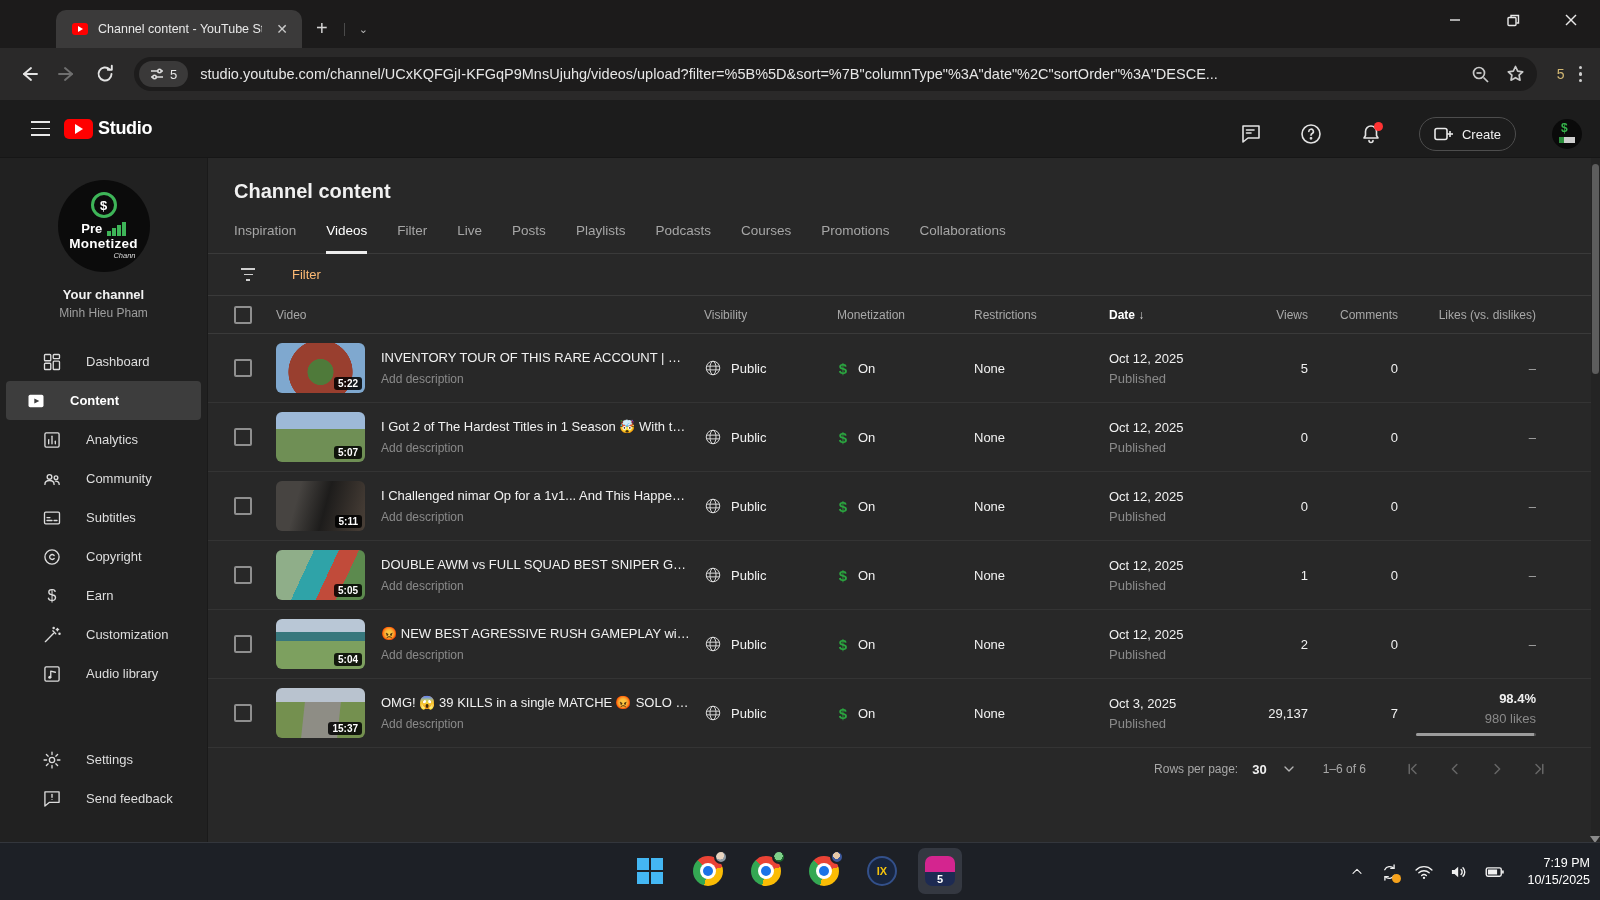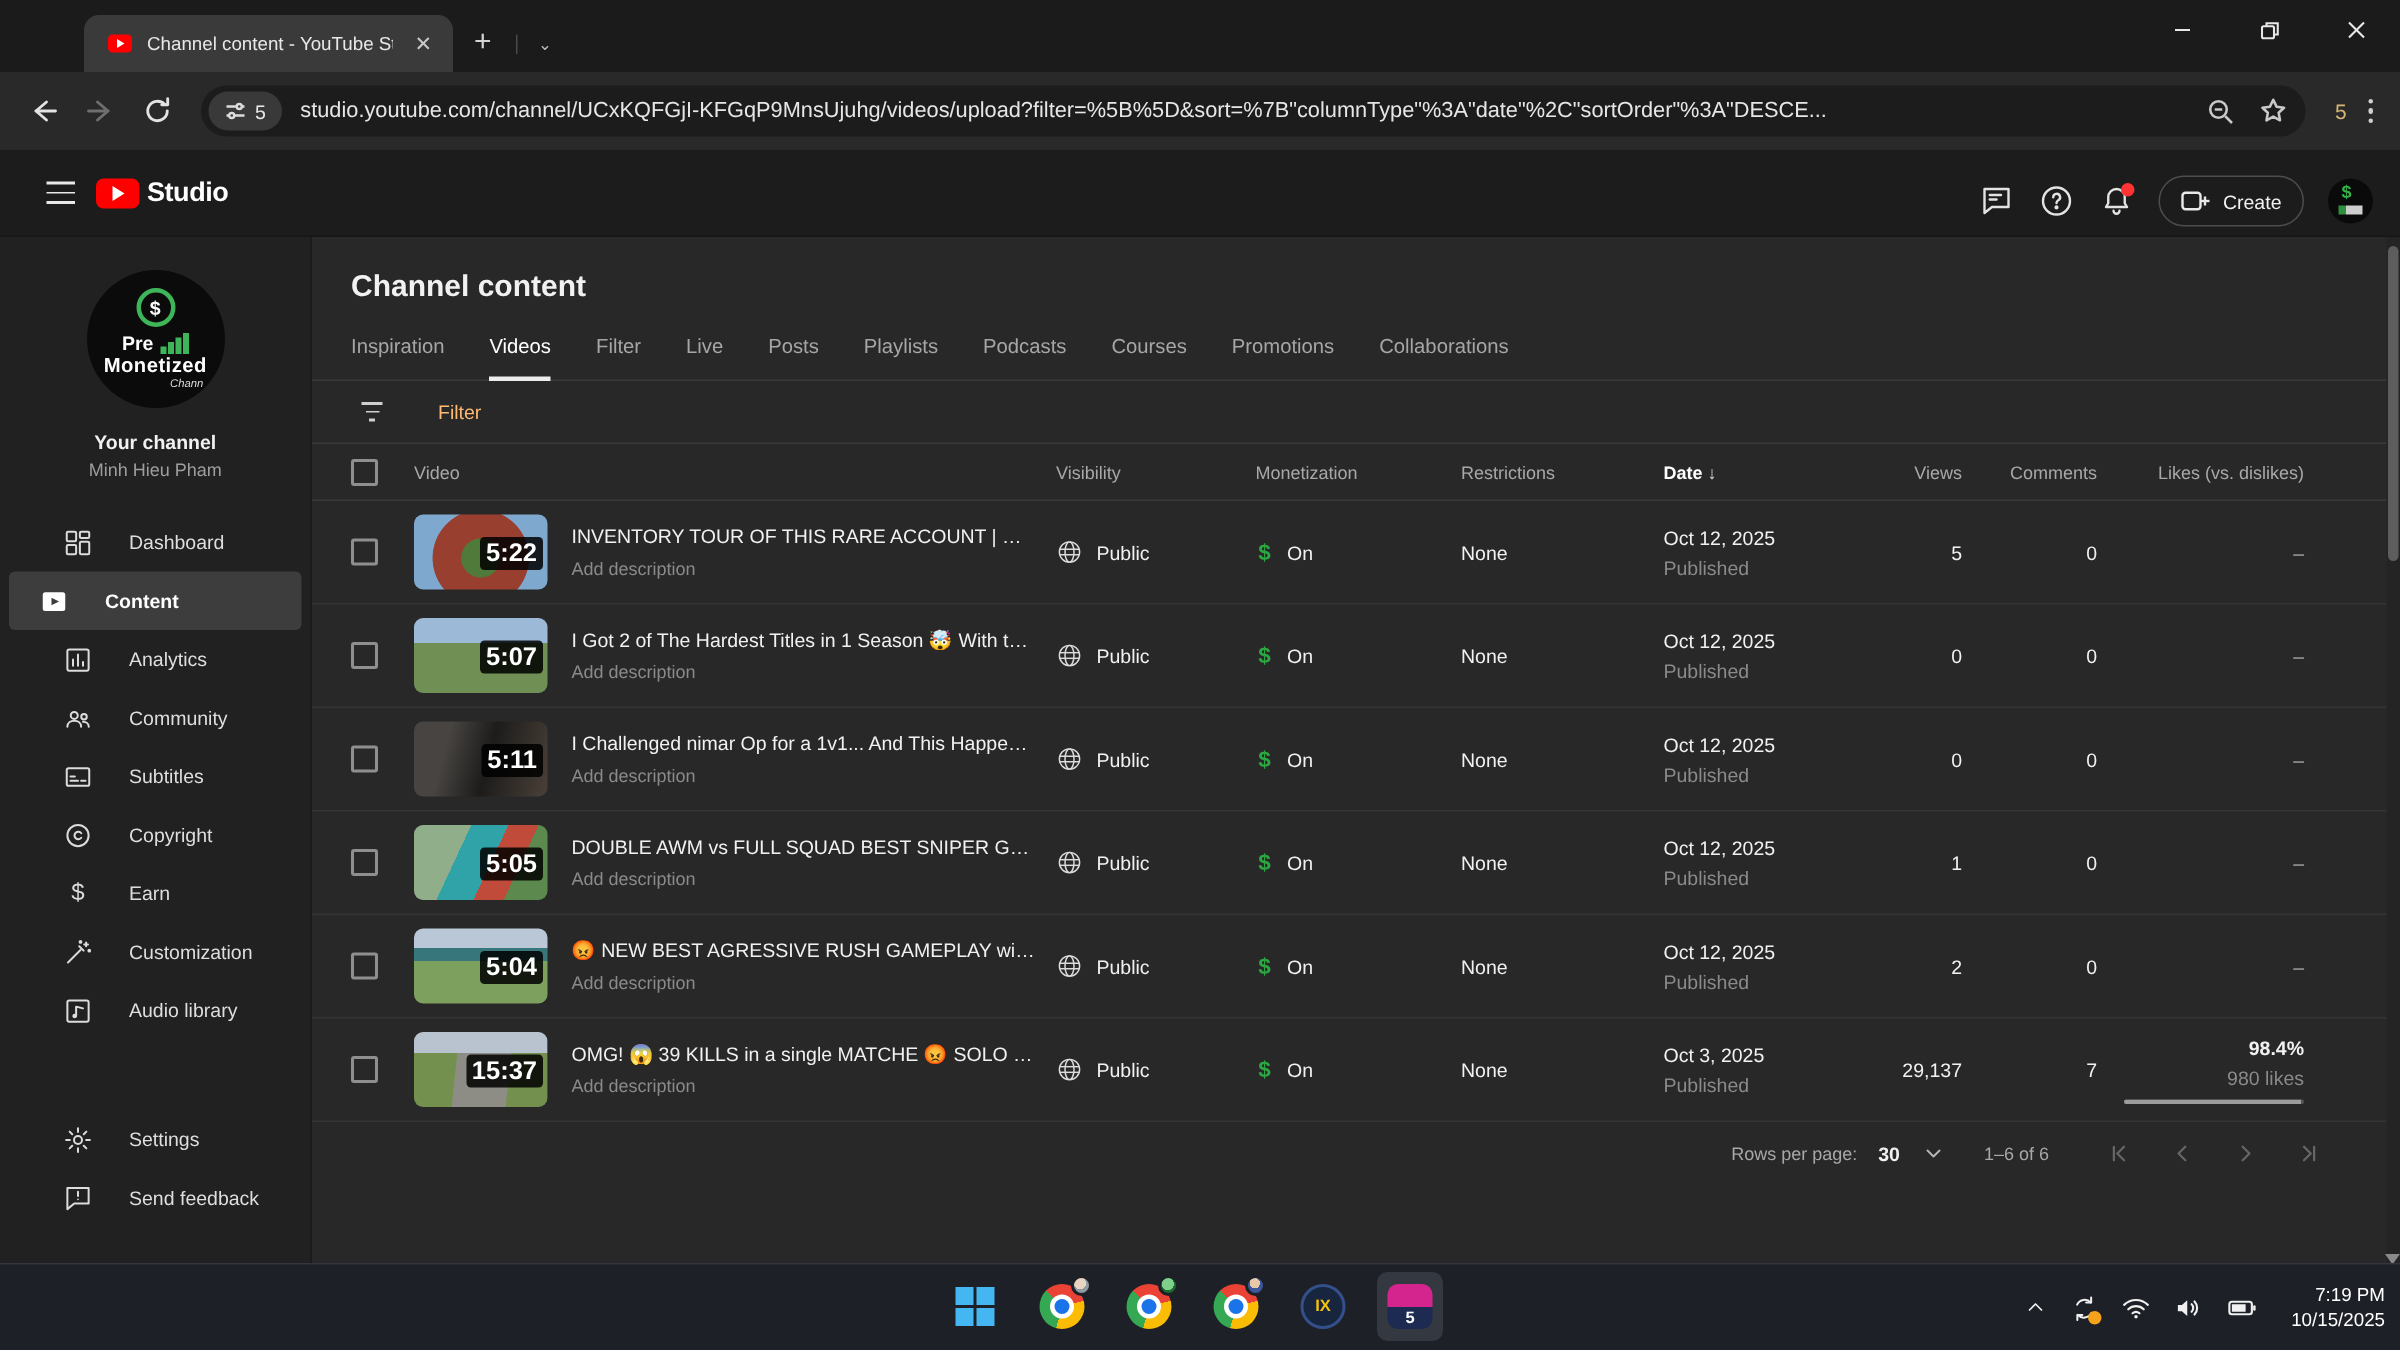--- a/index.html
+++ b/index.html
@@ -36,21 +36,21 @@
   .sheader{height:58px;background:#1c1c1c;display:flex;align-items:center;position:relative;border-bottom:1px solid #161616}
   .hamb{margin-left:20px;width:40px;height:40px;display:flex;flex-direction:column;justify-content:center;gap:4.5px;align-items:center}
   .hamb i{width:19px;height:1.8px;background:#e8e8e8;display:block}
   .ytlogo{display:flex;align-items:center;gap:5px;margin-left:4px}
   .ytmark{width:29px;height:20px;background:#f00;border-radius:5px;position:relative}
   .ytmark:after{content:"";position:absolute;left:11px;top:5px;border-left:8px solid #fff;border-top:5px solid transparent;border-bottom:5px solid transparent}
   .ytword{color:#fff;font-size:18px;font-weight:700;letter-spacing:-.3px}
   .searchwrap{position:absolute;left:470px;top:10px;width:632px;height:38px;background:#121212;border:1px solid #2e2e2e;border-radius:19px;display:flex;align-items:center;padding:0 16px;gap:12px}
   .searchwrap svg{stroke:#9a9a9a;stroke-width:1.8;fill:none}
   .searchph{color:#8a8a8a;font-size:13.5px}
-  .hright{position:absolute;right:18px;top:0;height:68px;display:flex;align-items:center;gap:16px}
+  .hright{position:absolute;right:18px;top:0;height:68px;display:flex;align-items:center;gap:36px}
   .hicon{width:24px;height:24px;position:relative;display:flex;align-items:center;justify-content:center}
   .hicon svg{stroke:#e3e3e3;stroke-width:1.6;fill:none;stroke-linejoin:round;stroke-linecap:round}
   .beldot{position:absolute;right:0;top:0;width:9px;height:9px;border-radius:50%;background:#f33}
   .createbtn{height:34px;border:1px solid #4d4d4d;border-radius:17px;background:#1c1c1c;display:flex;align-items:center;gap:8px;padding:0 14px;color:#f1f1f1;font-size:13px;font-weight:500}
   .createbtn svg{stroke:#e8e8e8;stroke-width:1.6;fill:none}
   .havatar{width:30px;height:30px;border-radius:50%;background:#0a0a0a;position:relative;overflow:hidden}
   .havatar:before{content:"$";position:absolute;left:9px;top:2px;color:#35b24a;font-size:12px;font-weight:700}
   .havatar:after{content:"";position:absolute;left:7px;bottom:6px;width:16px;height:6px;background:linear-gradient(90deg,#35b24a 0 30%,#fff 30% 100%);opacity:.8}
 
   
@@ -94,21 +94,21 @@
   .trow{height:69px;border-bottom:1px solid #343434}
   .vcell{display:flex;align-items:center;gap:16px;min-width:0}
   .thumb{width:89px;height:50px;border-radius:6px;position:relative;flex:none;overflow:hidden}
   .th1{background:radial-gradient(circle at 50% 58%,#4f7a3a 0 24%,#993f2f 25% 60%,#7fa8cf 61%)}
   .th2{background:linear-gradient(#9db9d8 0 34%,#6f8f55 34% 100%)}
   .th3{background:linear-gradient(105deg,#474441 0 25%,#1d1c1b 55%,#4a4038)}
   .th4{background:linear-gradient(115deg,#8fae89 0 34%,#2fa3a8 34% 56%,#c14b3a 56% 74%,#5c8a4e 74%)}
   .th5{background:linear-gradient(#b9c7d6 0 26%,#37777c 26% 44%,#7da05f 44%)}
   .th6{background:linear-gradient(#b9c3cf 0 28%,#74904f 28%),#74904f}
   .th6:before{content:"";position:absolute;left:30%;top:28%;width:40%;height:72%;background:#8e8d85;transform:skewX(-6deg)}
-  .dur{position:absolute;right:3px;bottom:13px;background:rgba(0,0,0,.85);color:#fff;font-size:17px;font-weight:700;padding:1px 4px;border-radius:3px;z-index:2}
+  .dur{position:absolute;right:3px;bottom:3px;background:rgba(0,0,0,.85);color:#fff;font-size:10px;font-weight:700;padding:1px 4px;border-radius:3px;z-index:2}
   .vtext{min-width:0}
   .vtitle{color:#f1f1f1;font-size:13px;font-weight:500;white-space:nowrap;overflow:hidden;text-overflow:ellipsis}
   .vdesc{color:#8a8a8a;font-size:12px;margin-top:7px}
   .cell{color:#f1f1f1;font-size:13px}
   .iconcell{display:flex;align-items:center;gap:9px}
   .globe{width:18px;height:18px;stroke:#dcdcdc;stroke-width:1.3;fill:none;flex:none}
   .dollar{color:#2ba640;font-size:15px;font-weight:700;width:12px;text-align:center}
   .sub{color:#8a8a8a;font-size:13px;margin-top:5px}
   .dash{color:#aaa}
   .likespct{font-weight:700}

